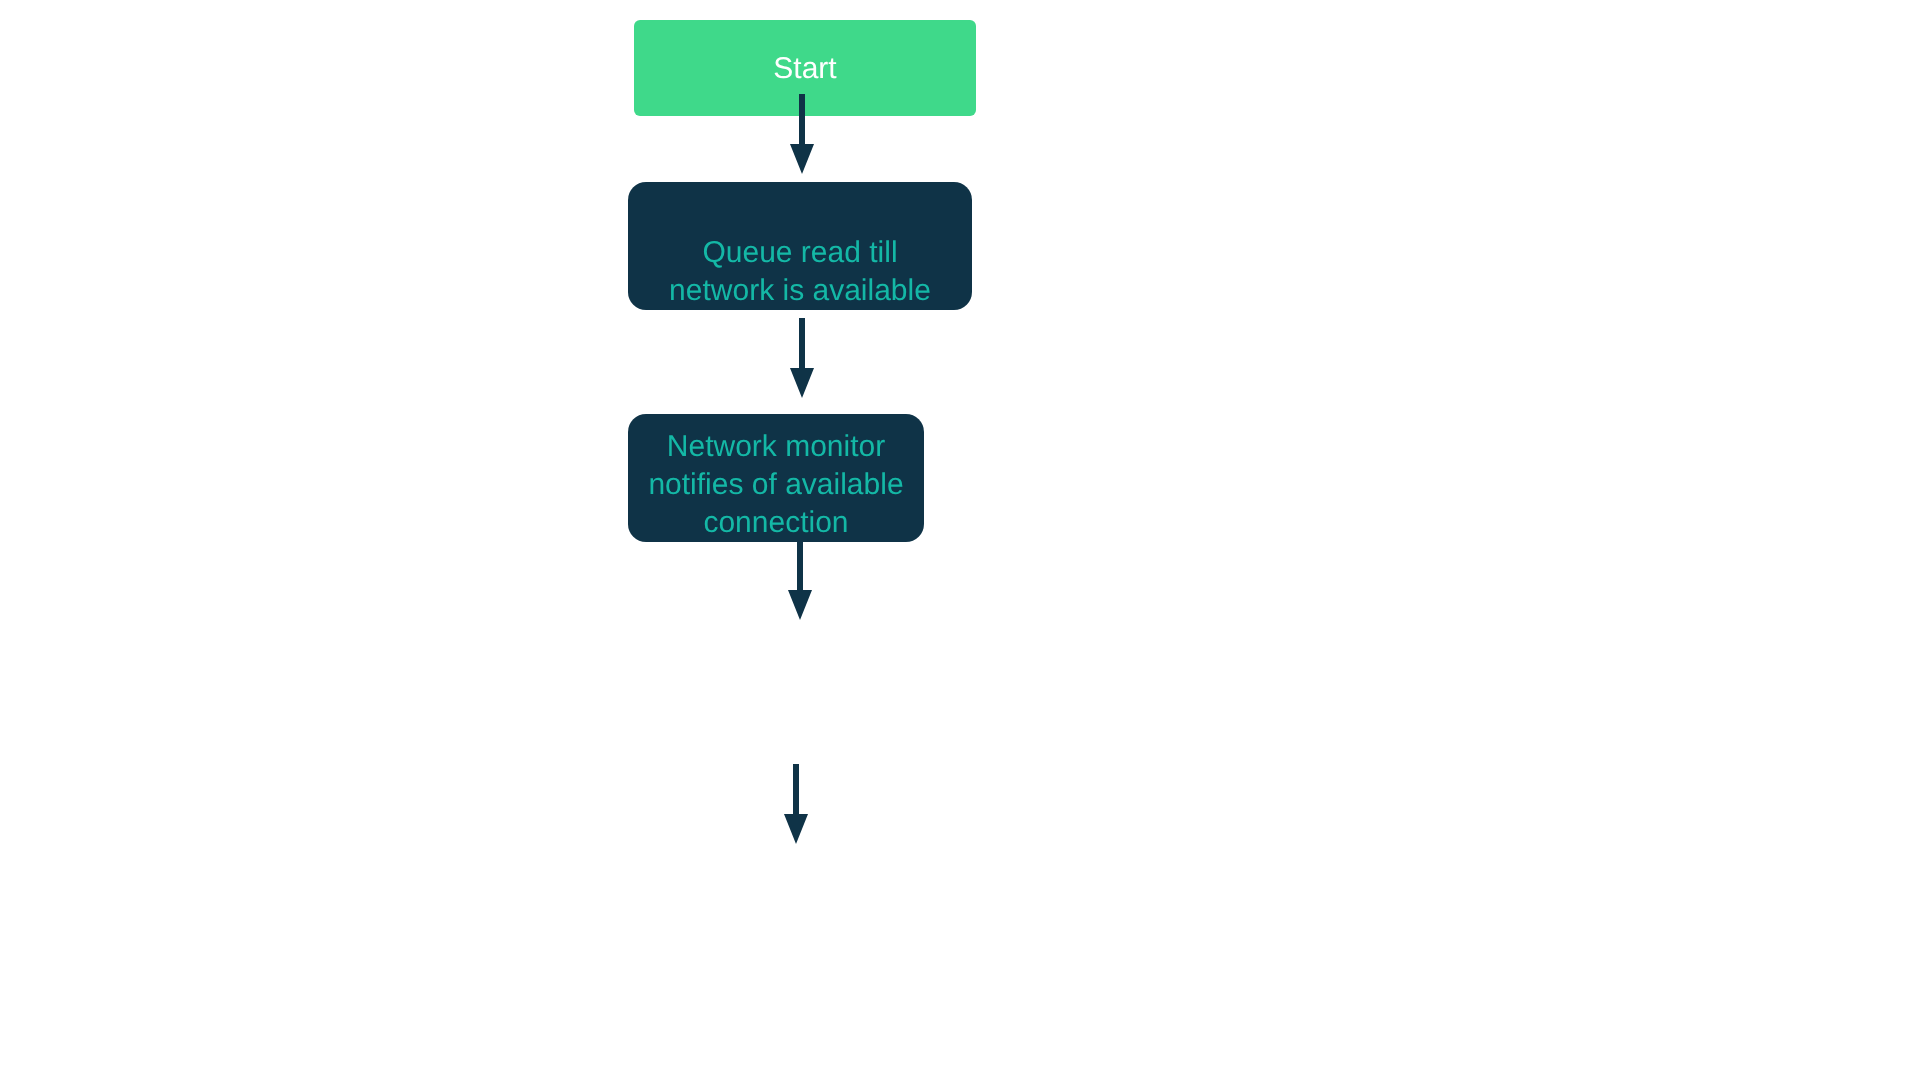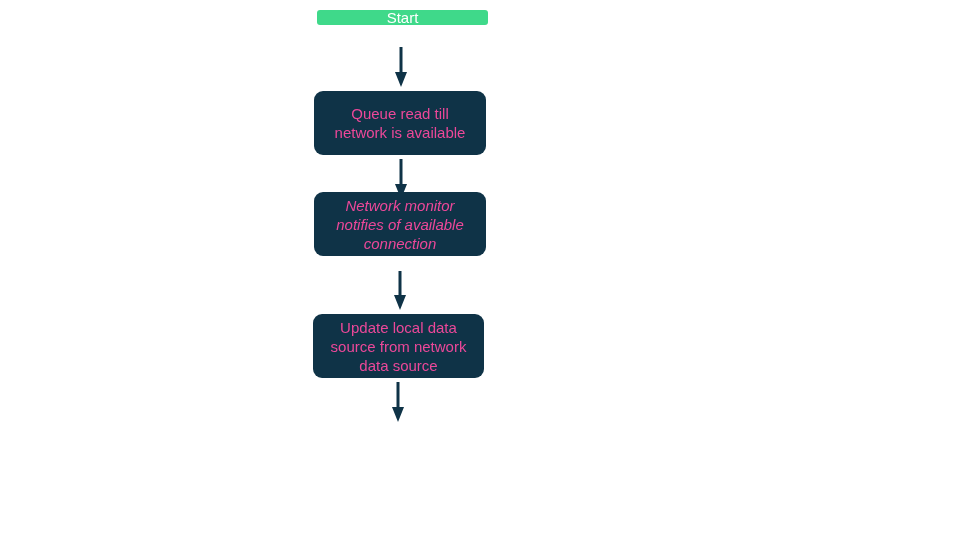--- a/index.html
+++ b/index.html
@@ -32,45 +32,45 @@
     line-height: 19px;
     font-size: 15px;
     white-space: pre-line;
   }
 
   
   .node-start {
     left: 317px;
     top: 10px;
     width: 171px;
-    height: 15px;
+    height: 48px;
     background: #3fd98a;
     border-radius: 3px;
     color: #ffffff;
     font-size: 15px;
   }
 
   
   .node-process {
     background: #0f3347;
     border-radius: 9px;
-    color: #ec4899;
+    color: #14b8a6;
+    align-items: flex-end;
   }
   .node-queue {
     left: 314px;
     top: 91px;
     width: 172px;
     height: 64px;
   }
   .node-monitor {
     left: 314px;
-    top: 192px;
-    width: 172px;
+    top: 207px;
+    width: 148px;
     height: 64px;
-    font-style: italic;
   }
   .node-update {
     left: 313px;
     top: 314px;
     width: 171px;
     height: 64px;
   }
 
   
   .node-done {
@@ -128,25 +128,20 @@
 connection</span>
   </div>
 
   <div class="arrow">
     <svg width="960" height="540" viewBox="0 0 960 540">
       <line x1="400" y1="271" x2="400" y2="297" stroke="#0f3347" stroke-width="3"></line>
       <polygon points="394,295 406,295 400,310" fill="#0f3347"></polygon>
     </svg>
   </div>
 
-  <div class="node node-process node-update">
-    <span>Update local data
-source from network
-data source</span>
-  </div>
 
   <div class="arrow">
     <svg width="960" height="540" viewBox="0 0 960 540">
       <line x1="398" y1="382" x2="398" y2="409" stroke="#0f3347" stroke-width="3"></line>
       <polygon points="392,407 404,407 398,422" fill="#0f3347"></polygon>
     </svg>
   </div>
 
 
 </div>

